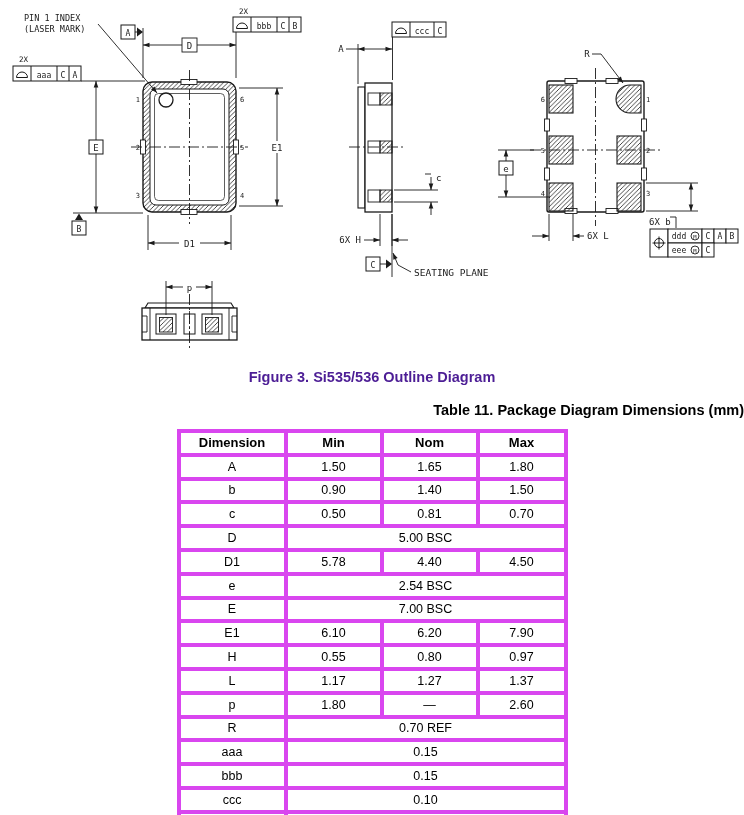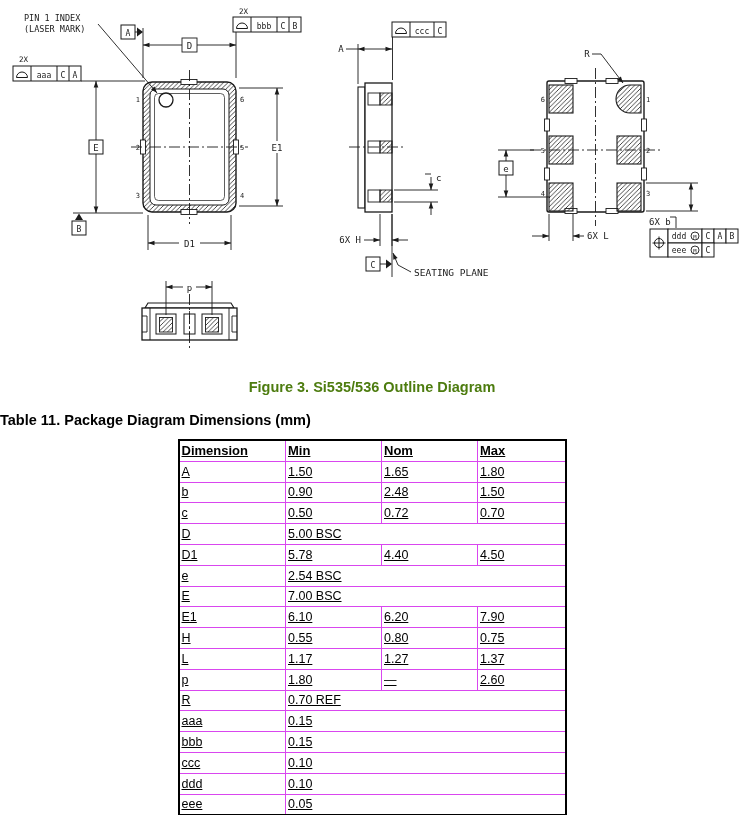--- a/index.html
+++ b/index.html
@@ -5,33 +5,33 @@
   html,body { margin:0; padding:0; }
   body {
     width:744px; height:815px; background:#ffffff;
     font-family:"Liberation Sans", sans-serif; color:#000;
     position:relative; overflow:hidden;
   }
   svg { display:block; }
   svg text { font-family:"DejaVu Sans Mono", monospace; fill:#1a1a1a; }
   .caption {
     text-align:center; font-weight:bold; font-size:14.5px;
-    margin-top:17px; color:#4d7c0f;
+    margin-top:7px; color:#4c1d95;
   }
   .table-title {
-    text-align:left; font-weight:bold; font-size:14.5px;
+    text-align:right; font-weight:bold; font-size:14.5px;
     margin-top:17px; margin-bottom:11px; color:#000;
   }
   table.dims {
     border-collapse:collapse; margin:0 auto; width:387px;
     border:2px solid #000; table-layout:fixed;
   }
   table.dims th, table.dims td {
-    border:1px solid #d946ef; text-align:left; vertical-align:middle;
-    font-size:12.5px; padding:1.5px 2px; height:16.8px; overflow:hidden;text-decoration:underline;
+    border:4px solid #d946ef; text-align:center; vertical-align:middle;
+    font-size:12.5px; padding:1.5px 2px; height:16.8px; overflow:hidden;
   }
   table.dims th { font-weight:bold; font-size:13px; }
 </style>
 </head>
 <body>
 
 <svg width="744" height="362" viewBox="0 0 744 362">
   <defs>
     <pattern id="hx" width="4.5" height="4.5" patternUnits="userSpaceOnUse">
       <path d="M-1,1 l2,-2 M0,4.5 l4.5,-4.5 M3.5,5.5 l2,-2" stroke="#1a1a1a" stroke-width="0.8" fill="none"></path>
@@ -341,27 +341,27 @@
   <tbody>
     <tr>
       <td>A</td>
       <td>1.50</td>
       <td>1.65</td>
       <td>1.80</td>
     </tr>
     <tr>
       <td>b</td>
       <td>0.90</td>
-      <td>2.48</td>
+      <td>1.40</td>
       <td>1.50</td>
     </tr>
     <tr>
       <td>c</td>
       <td>0.50</td>
-      <td>0.72</td>
+      <td>0.81</td>
       <td>0.70</td>
     </tr>
     <tr>
       <td>D</td>
       <td colspan="3">5.00 BSC</td>
     </tr>
     <tr>
       <td>D1</td>
       <td>5.78</td>
       <td>4.40</td>
@@ -378,21 +378,21 @@
     <tr>
       <td>E1</td>
       <td>6.10</td>
       <td>6.20</td>
       <td>7.90</td>
     </tr>
     <tr>
       <td>H</td>
       <td>0.55</td>
       <td>0.80</td>
-      <td>0.75</td>
+      <td>0.97</td>
     </tr>
     <tr>
       <td>L</td>
       <td>1.17</td>
       <td>1.27</td>
       <td>1.37</td>
     </tr>
     <tr>
       <td>p</td>
       <td>1.80</td>

